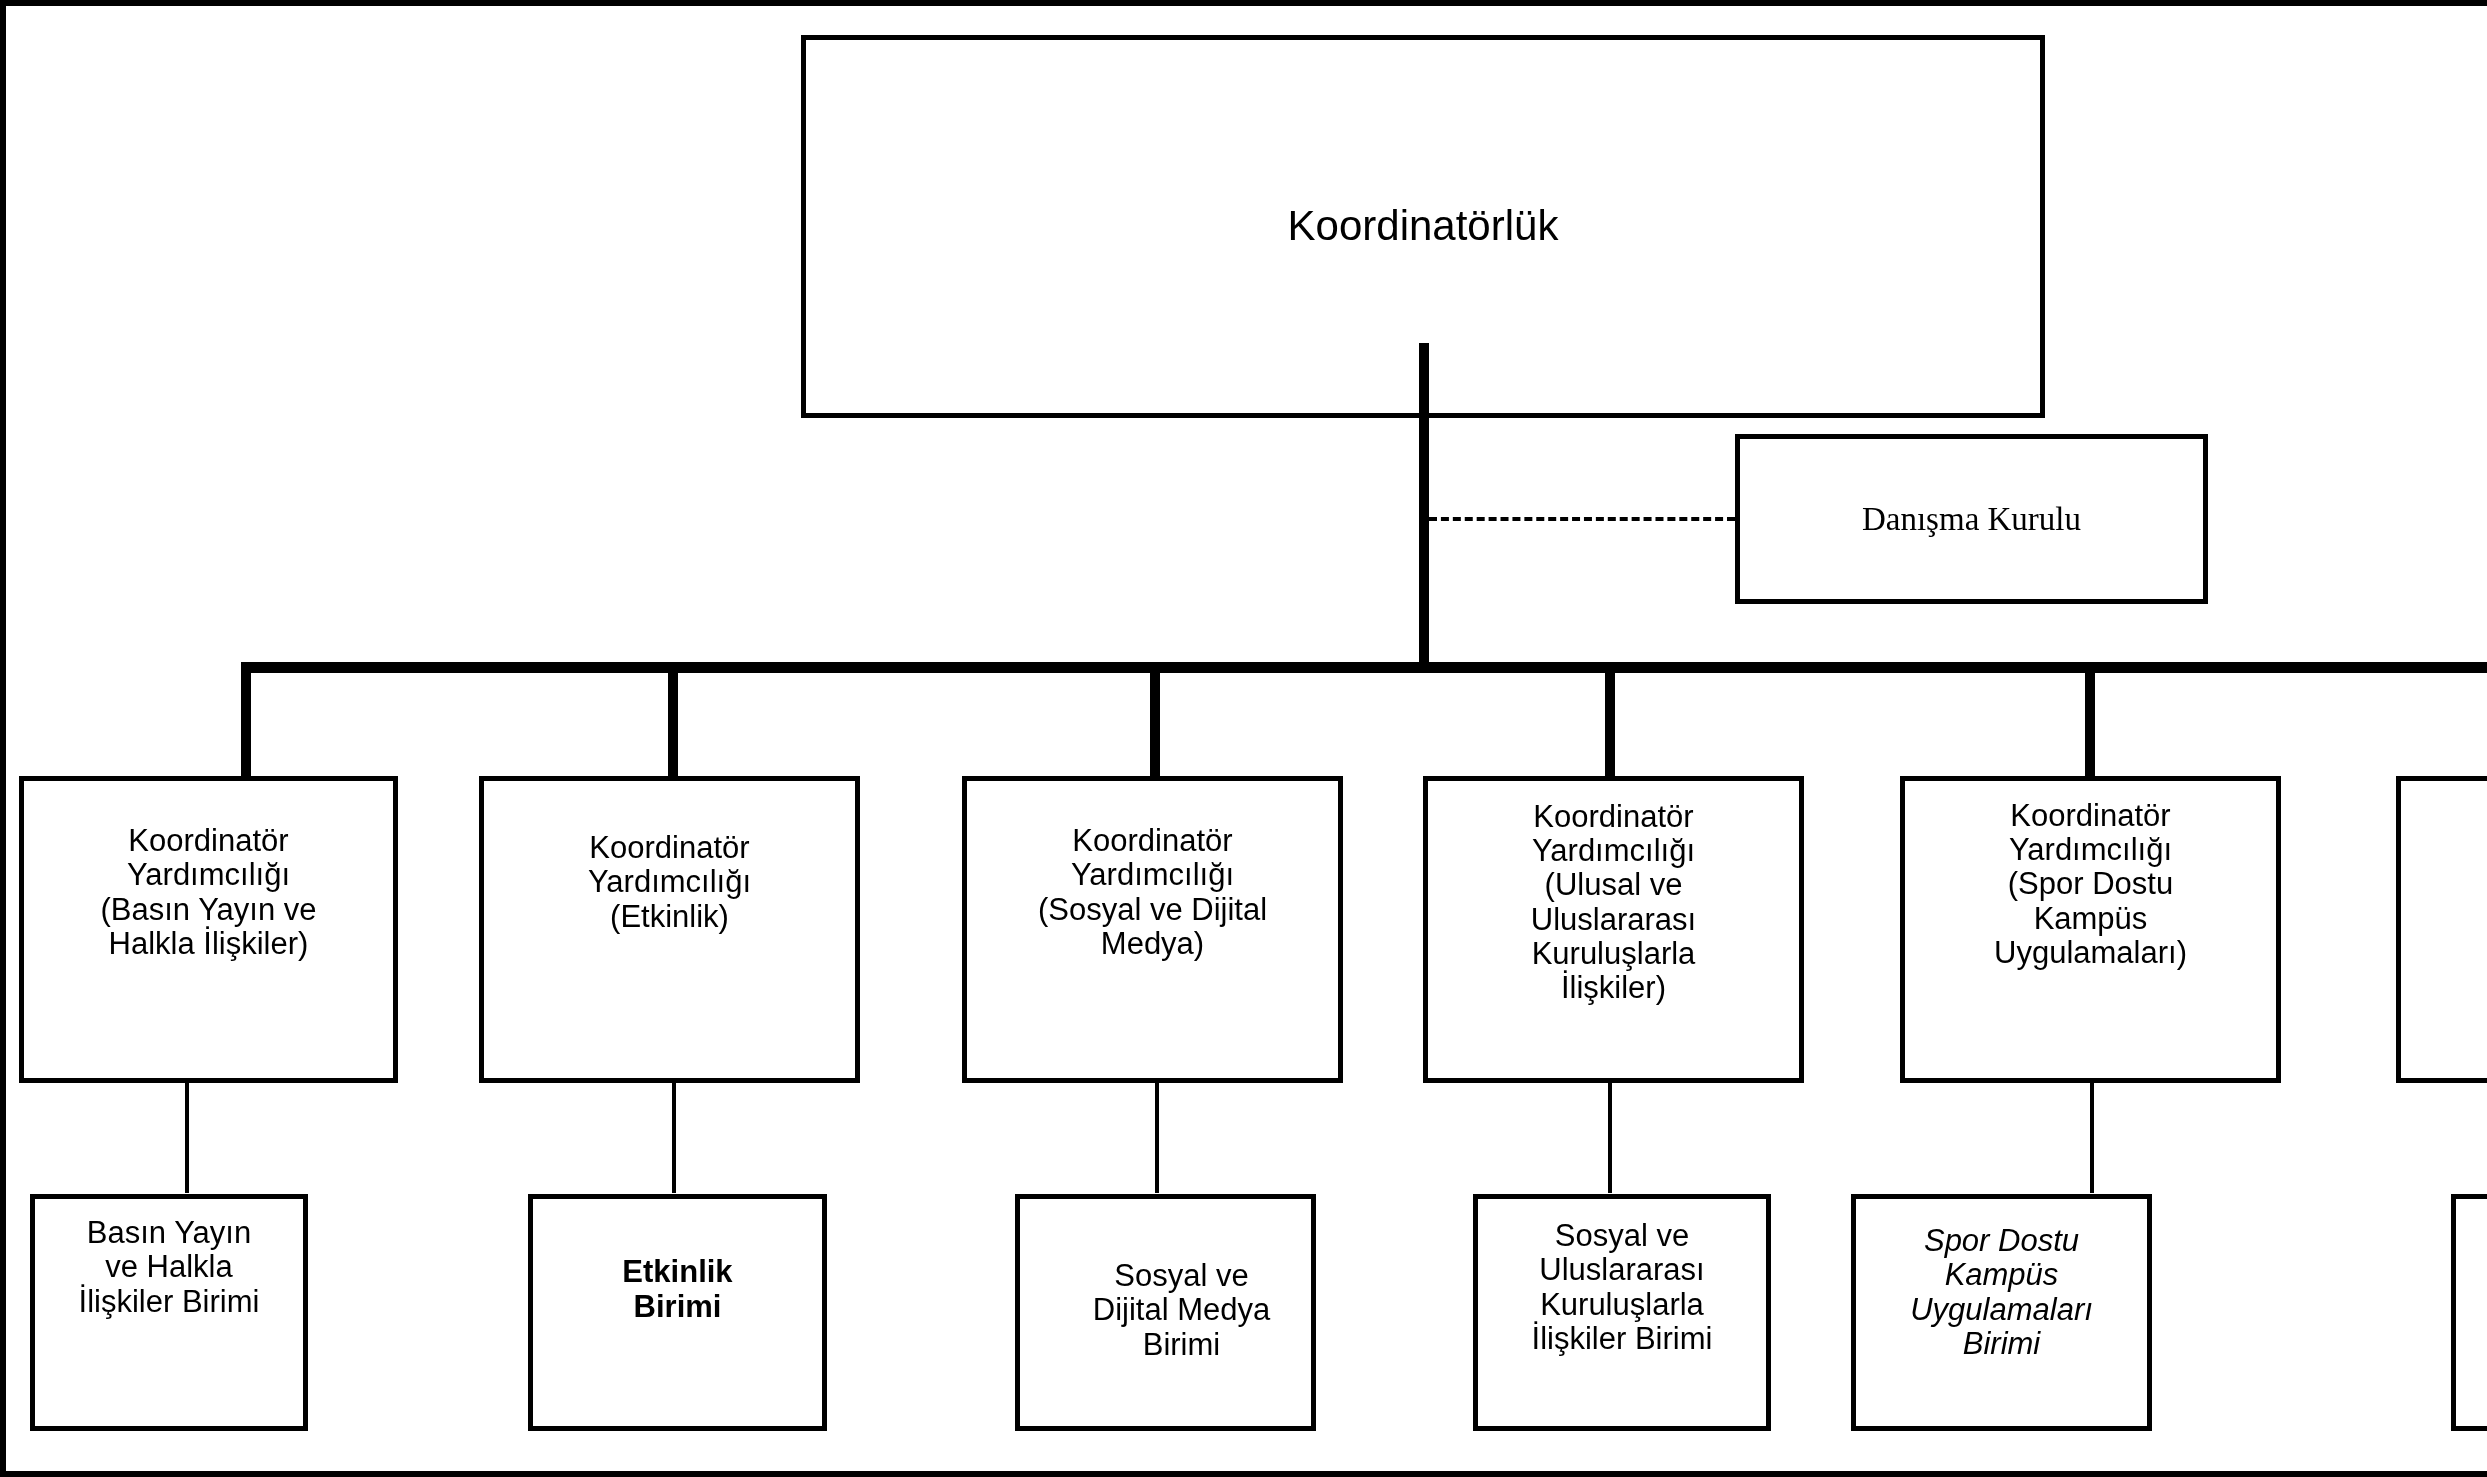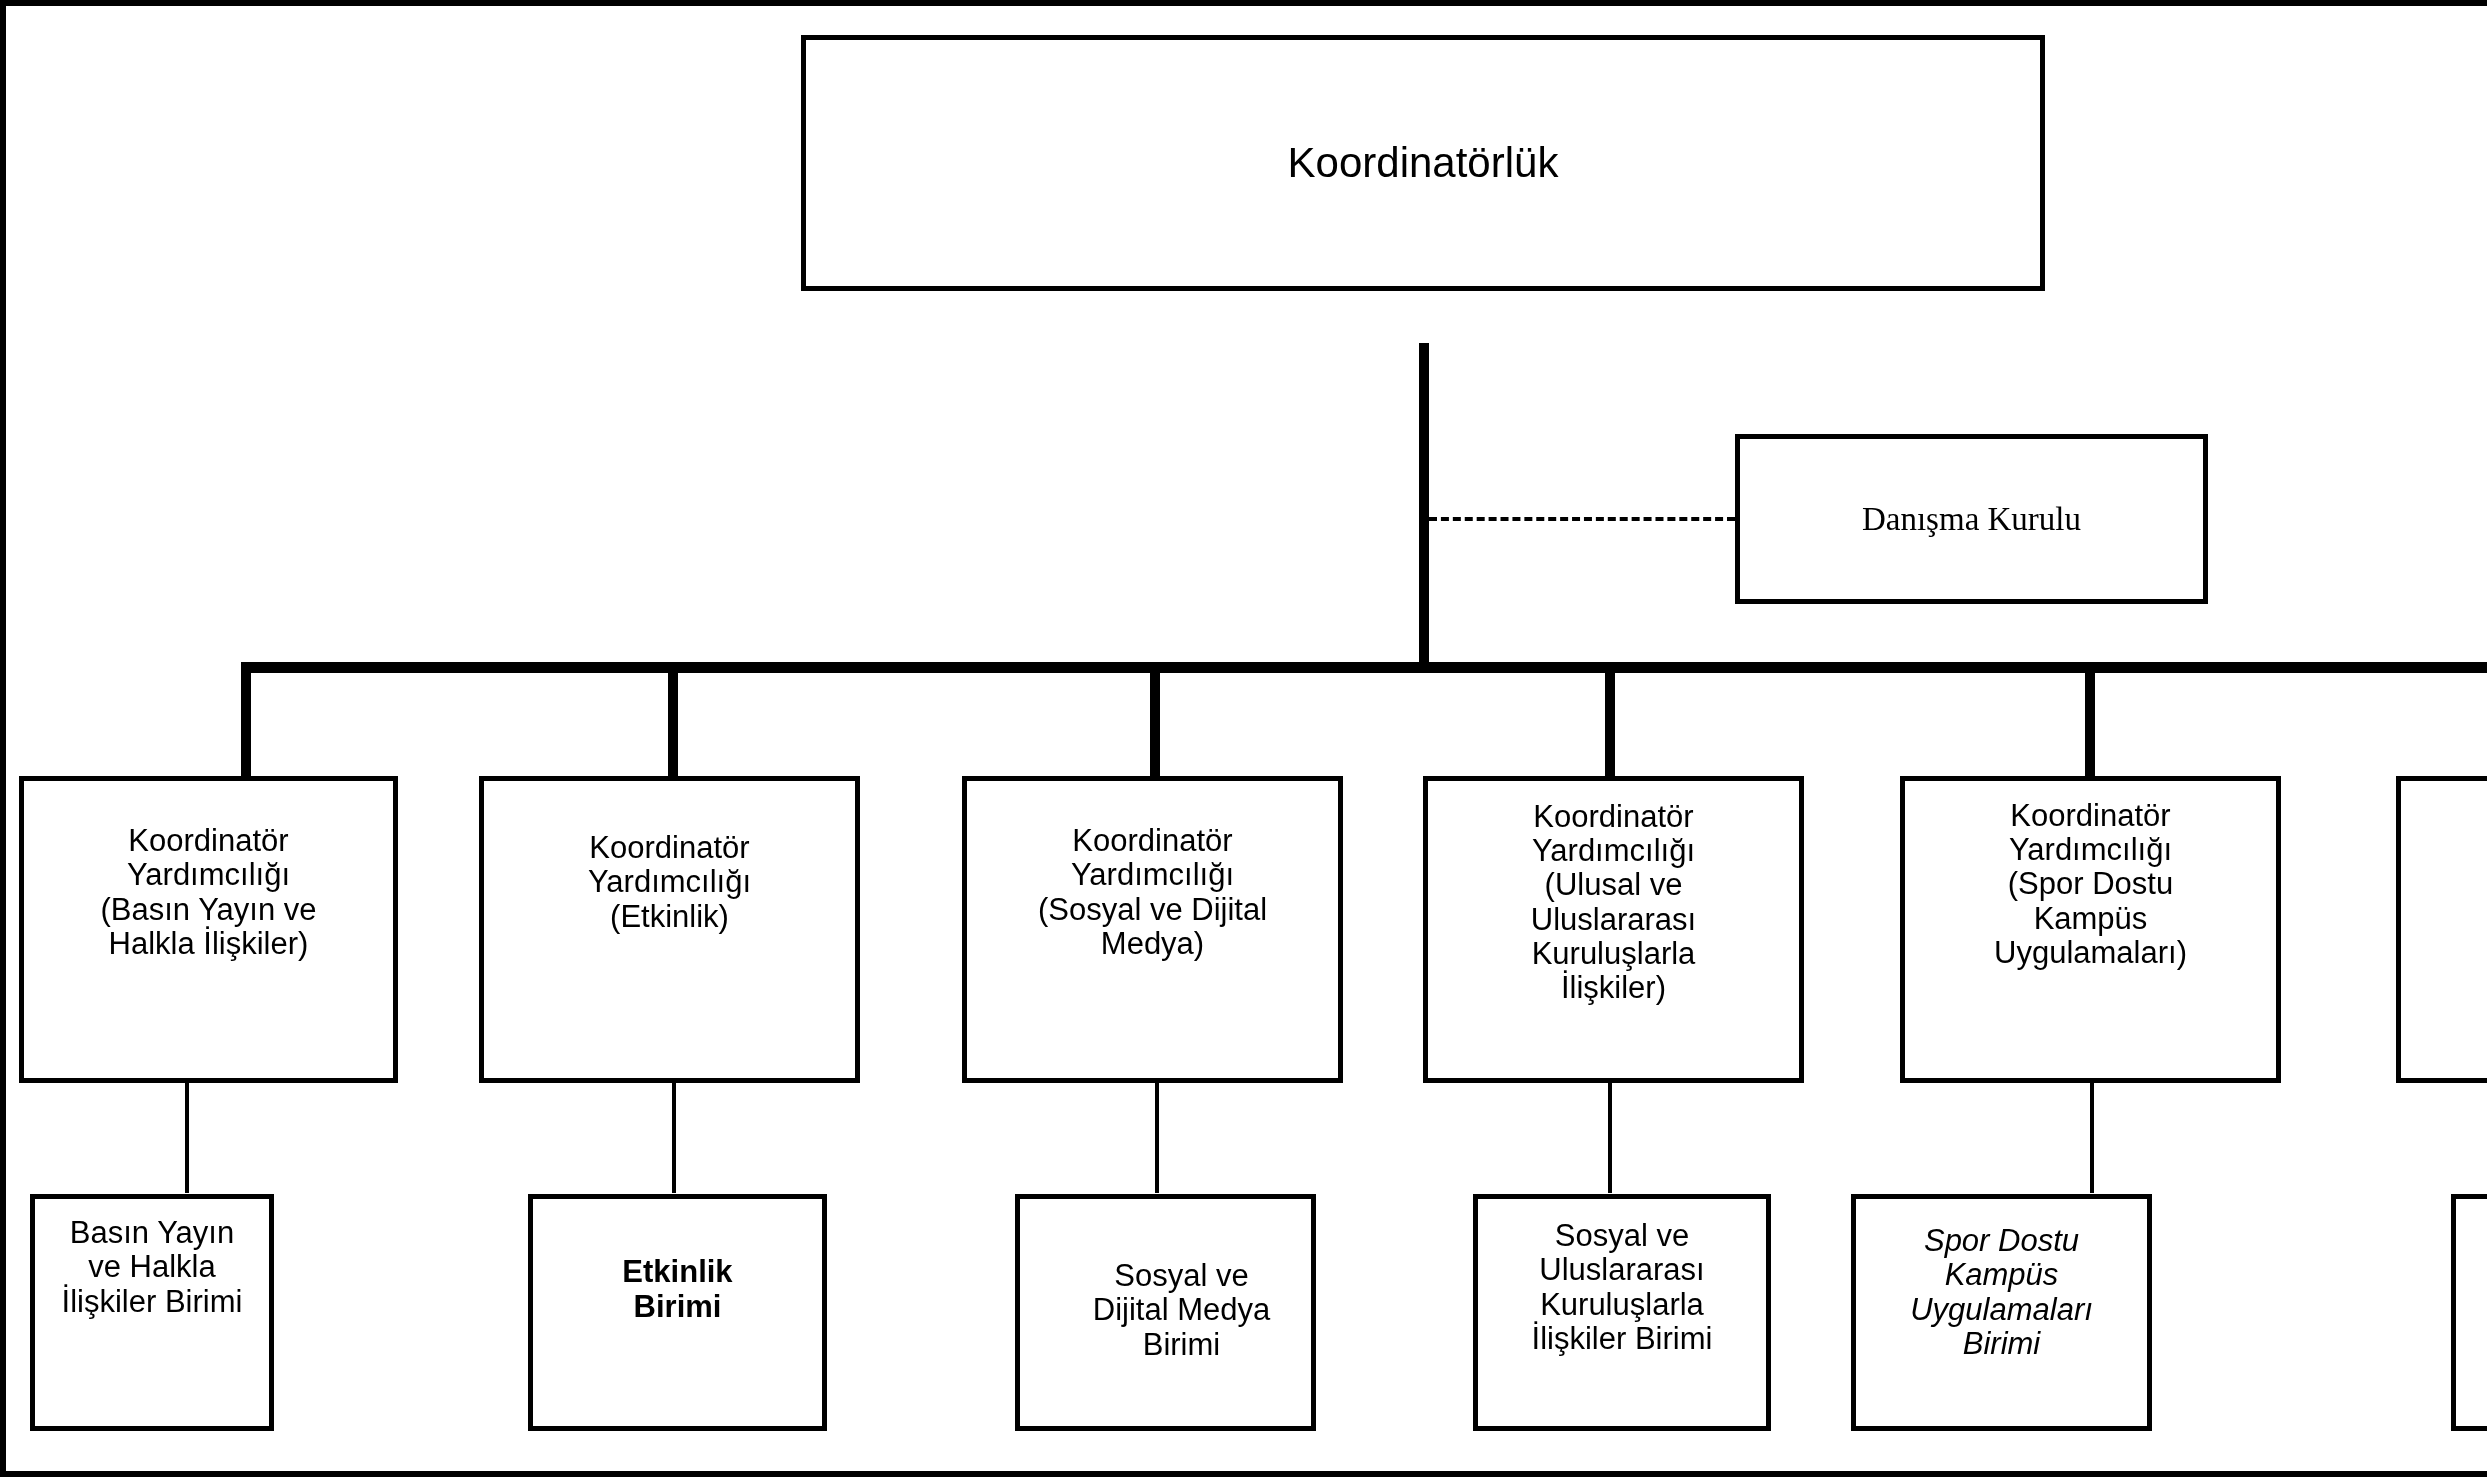--- a/index.html
+++ b/index.html
@@ -17,21 +17,21 @@
     position:absolute;
     box-sizing:border-box;
     background:#ffffff;
     border:5px solid #000000;
     display:flex;
     align-items:center;
     justify-content:center;
     text-align:center;
   }
   .label{white-space:pre-line;line-height:1.1;}
-  .root-box  {left:795px;top:29px;width:1244px;height:256px;}
+  .root-box  {left:795px;top:29px;width:1244px;height:383px;}
   .root-box .label{font-size:42px;}
   .advisory-box{left:1729px;top:428px;width:473px;height:170px;font-family:Liberation Serif, serif;}
   .advisory-box .label{font-size:33px;}
 
   
   .line{position:absolute;background:#000000;}
   .trunk {left:1413px;top:337px;width:10px;height:329px;}
   .hbar  {left:235px;top:656px;width:2376px;height:11px;}
   .stub  {top:656px;width:10px;height:115px;}
   .stub.s1{left:235px;}  .stub.s2{left:662px;}
@@ -58,21 +58,21 @@
   .m1 .label{transform:translateY(-37px);}
   .m2 .label{transform:translateY(-47px);}
   .m3 .label{transform:translateY(-37px);}
   .m4 .label{transform:translateY(-27px);}
   .m5 .label{transform:translateY(-45px);}
   .m6 .label{transform:translateY(-50px);}
 
   
   .bot{top:1188px;height:237px;}
   .bot .label{font-size:31px;}
-  .b1{left:24px;width:244px;text-align:center;}
+  .b1{left:24px;width:278px;text-align:center;}
   .b2{left:522px;width:299px;}
   .b3{left:1009px;width:301px;padding-left:32px;}
   .b4{left:1467px;width:298px;}
   .b5{left:1845px;width:301px;font-style:italic;}
   .b6{left:2445px;width:299px;}
   .b1 .label{transform:translateY(-45px);}
   .b2 .label{transform:translateY(-23.4px);font-weight:bold;}
   .b3 .label{transform:translateY(-2.5px);}
   .b4 .label{transform:translateY(-25px);}
   .b5 .label{transform:translateY(-20px);}

